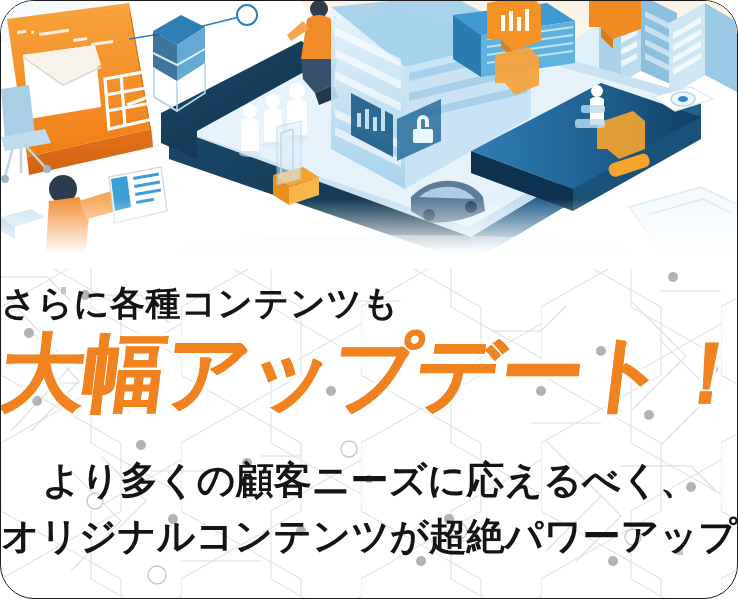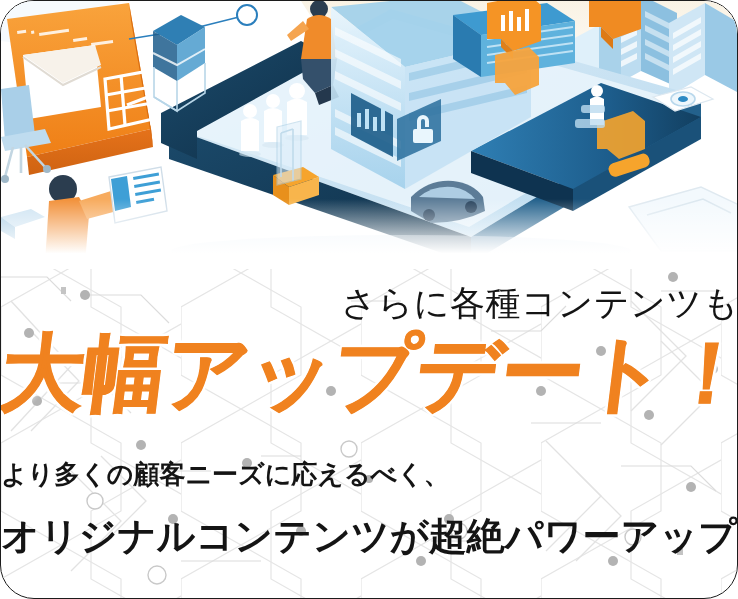--- a/index.html
+++ b/index.html
@@ -34,23 +34,23 @@
   }
 
   
   .copy{
     position:absolute;left:0;top:268px;width:738px;height:331px;
     z-index:4;
   }
 
   .line-lead{
     position:absolute;left:0;top:16px;width:738px;
-    text-align:right;
+    text-align:left;
     font-size:35px;
-    font-weight:400;
+    font-weight:700;
     letter-spacing:0.5px;
     color:#141414;
     line-height:1;
     white-space:nowrap;
   }
 
   .headline{
     position:absolute;left:0;top:62px;width:738px;
     text-align:center;
     white-space:nowrap;
@@ -72,21 +72,22 @@
        2px -2px 0 #ffffff,
       -2px -2px 0 #ffffff,
        3px 0 0 #ffffff,
       -3px 0 0 #ffffff,
        0 3px 0 #ffffff,
        0 -3px 0 #ffffff;
   }
 
   .line-sub1{
     position:absolute;left:0;top:192px;width:738px;
-    font-size:26px;
+    text-align:center;
+    font-size:38px;
     font-weight:700;
     color:#141414;
     letter-spacing:0px;
     line-height:1;
     white-space:nowrap;
   }
   .line-sub2{
     position:absolute;left:0;top:248px;width:738px;
     text-align:center;
     font-size:38px;

